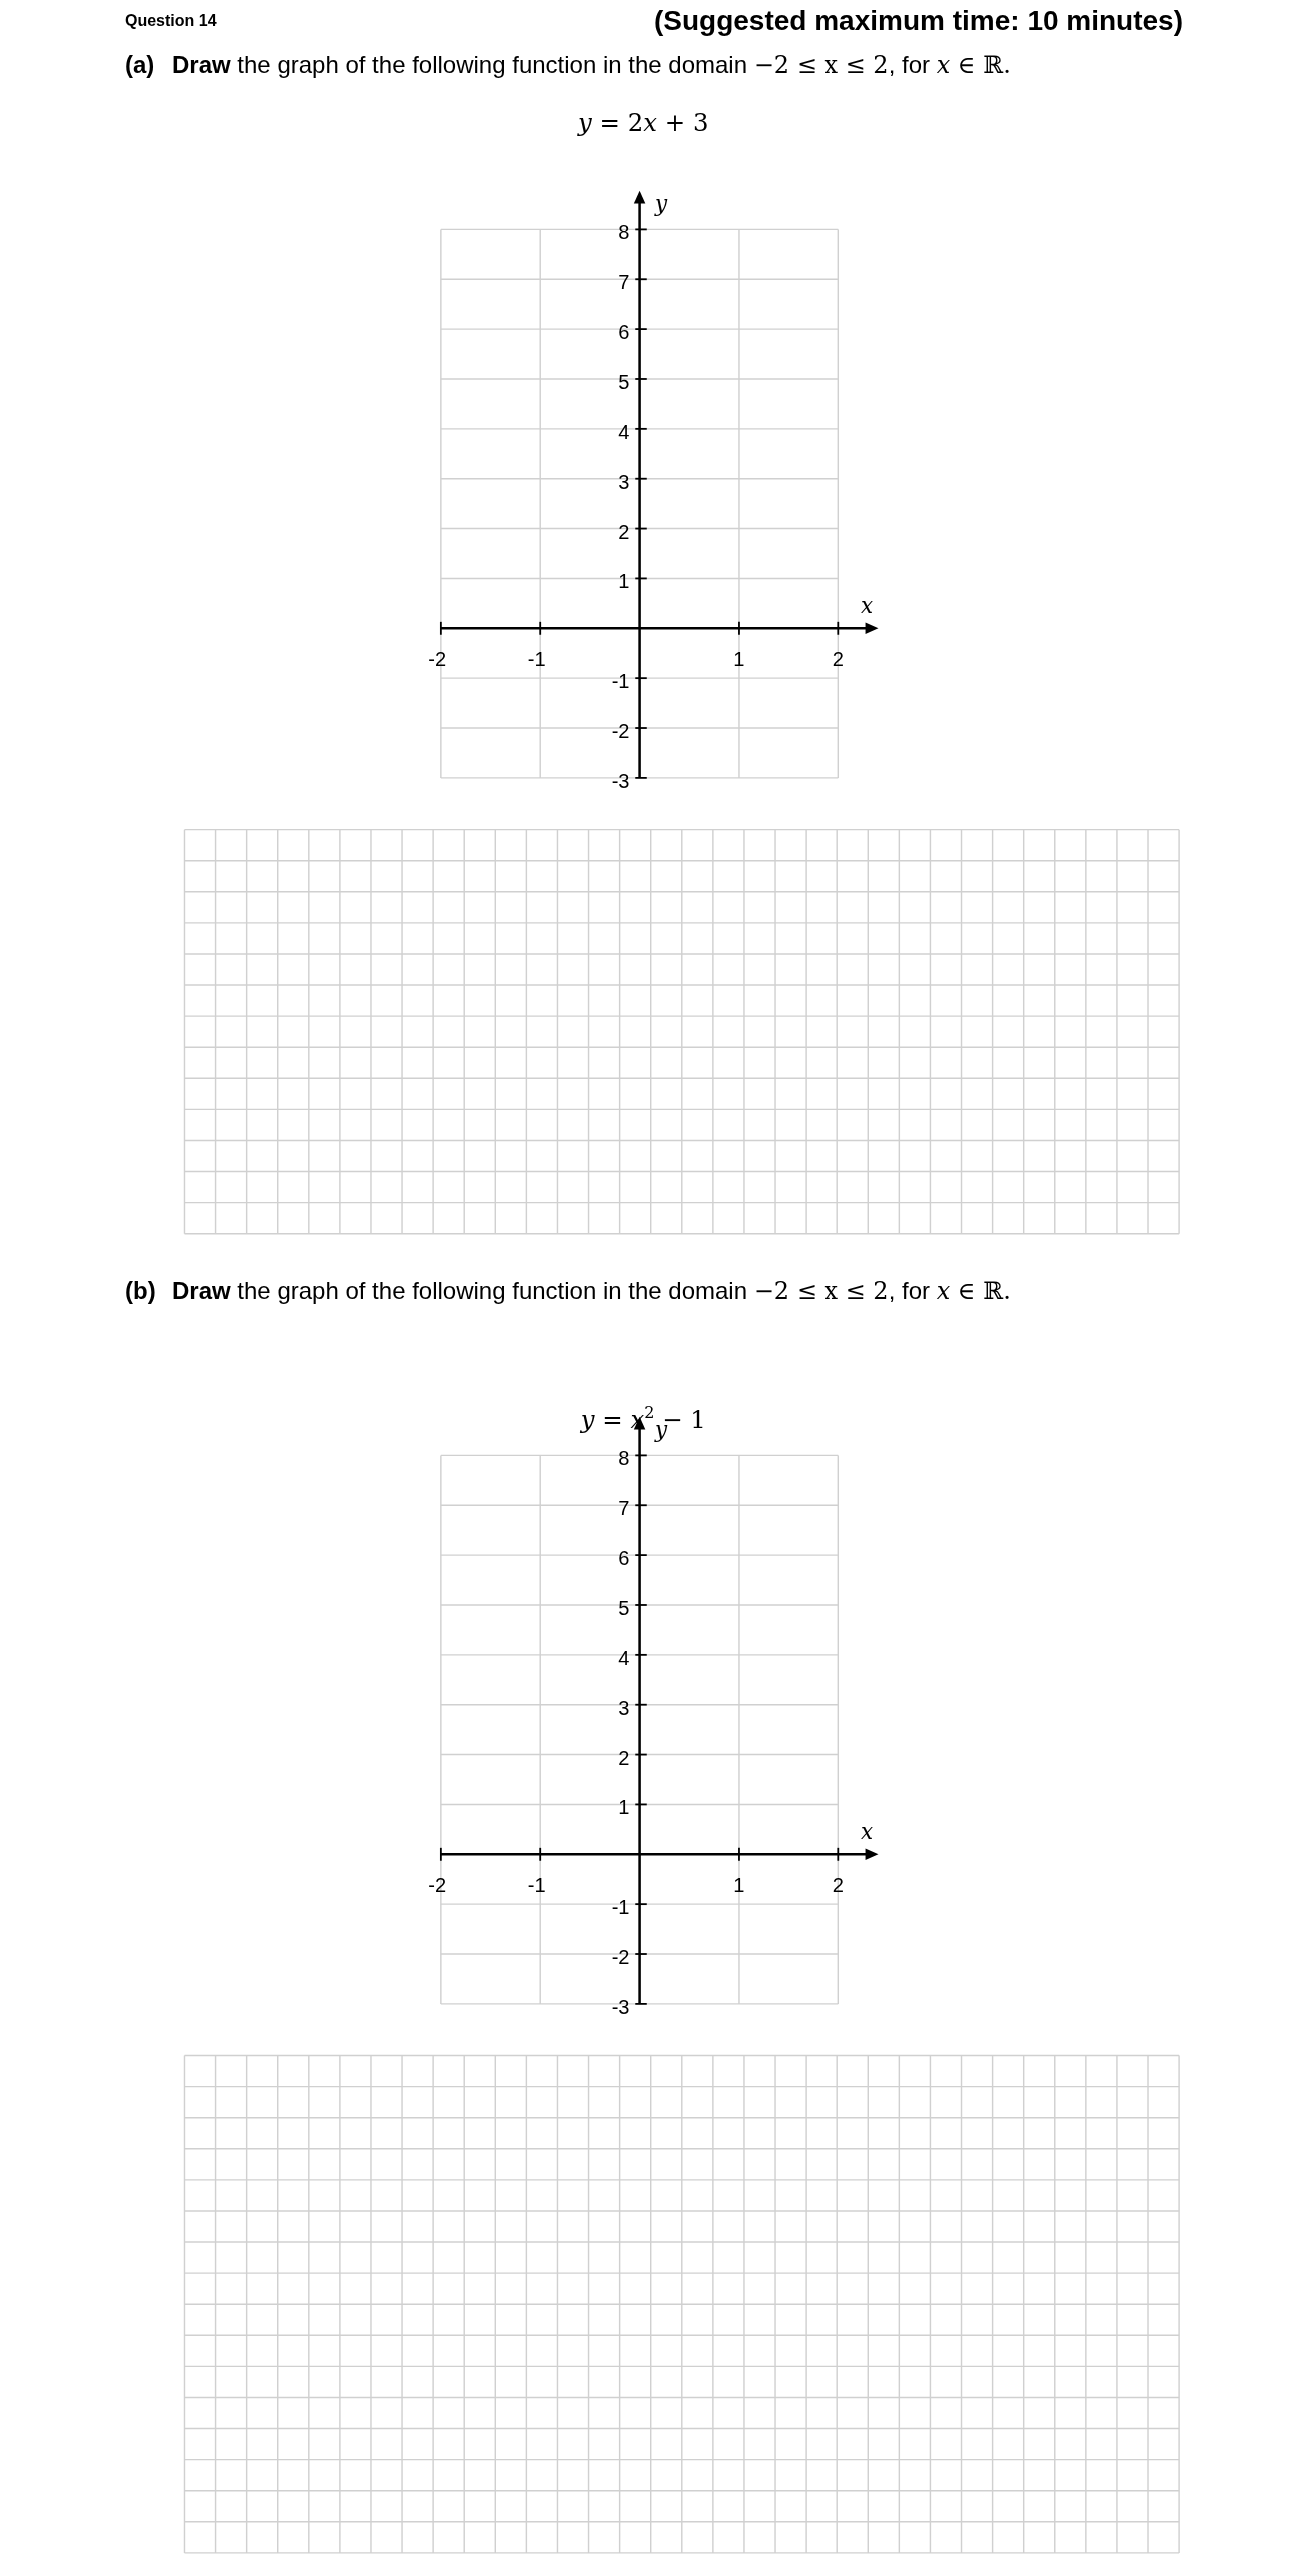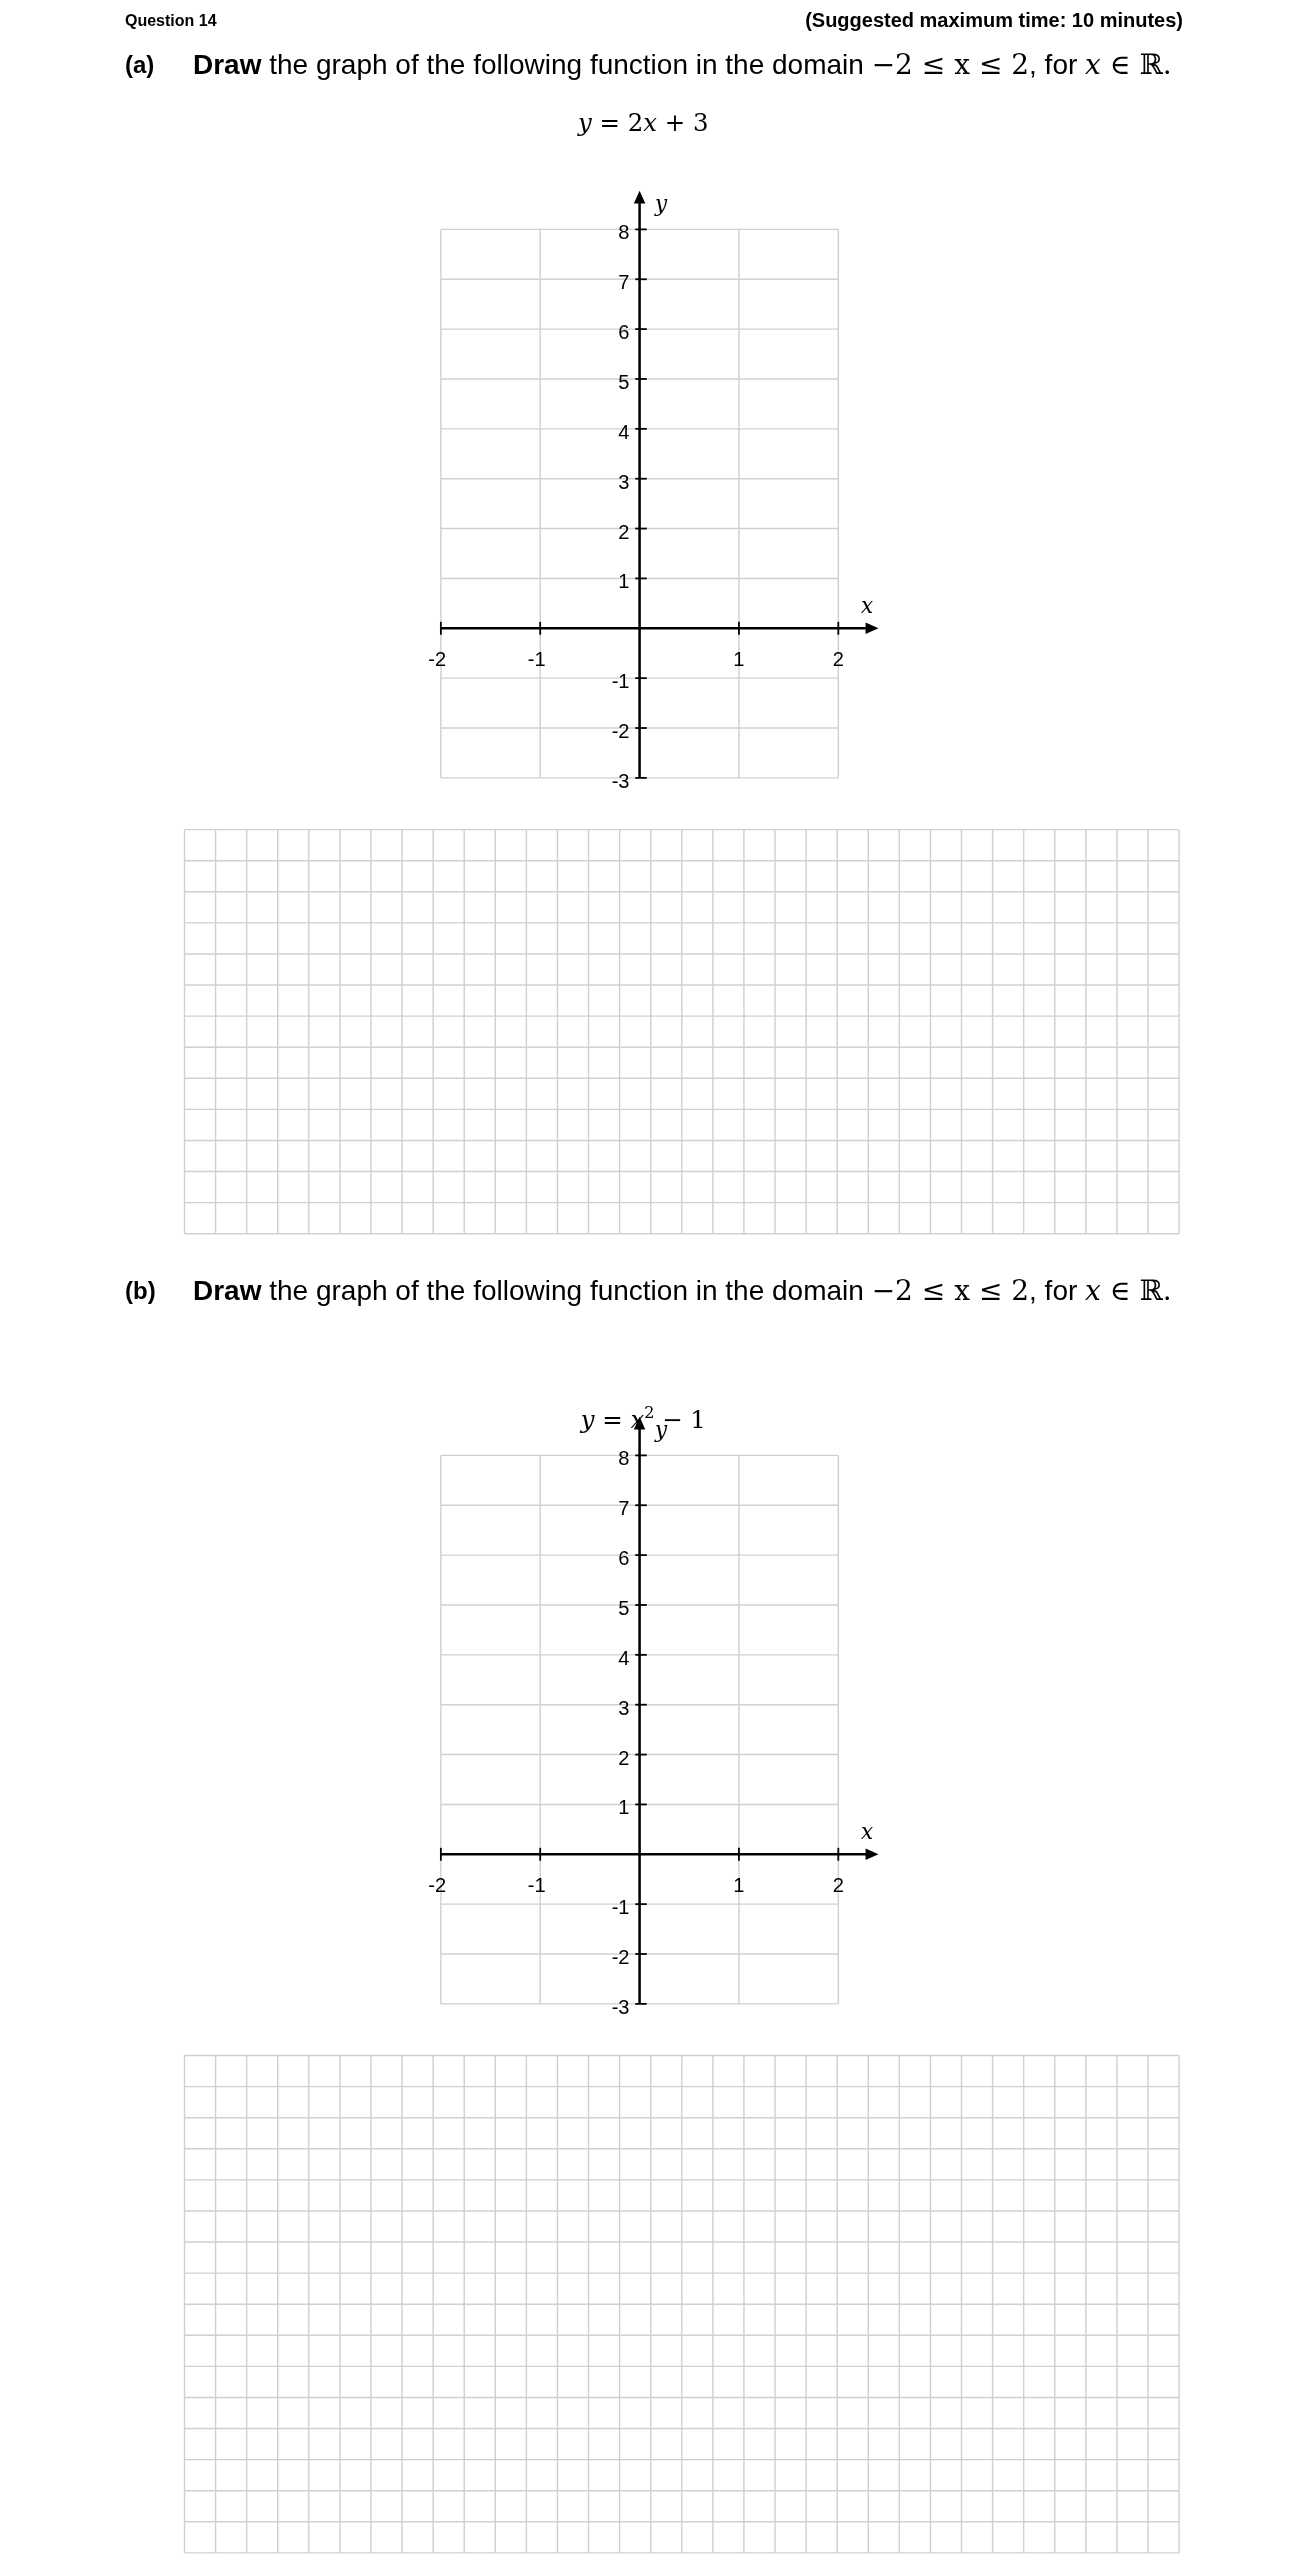--- a/index.html
+++ b/index.html
@@ -1,22 +1,22 @@
 <!DOCTYPE html>
 <html style="font-size:11.5px"><head>
 <meta charset="utf-8">
 <style>
   html, body { margin: 0; padding: 0; background: #ffffff; }
   body { width: 1305px; height: 2576px; position: relative; overflow: hidden;
          font-family: "Liberation Sans", "DejaVu Sans", sans-serif; color: #000; }
   .abs { position: absolute; white-space: nowrap; }
   .q-title { left: 125px; top: 5.7px; font-size: 16px; font-weight: bold; line-height: 29px; }
-  .q-time { right: 122px; top: 5.7px; font-size: 20px; font-weight: bold; line-height: 29px; }
+  .q-time { right: 122px; top: 5.7px; font-size: 28px; font-weight: bold; line-height: 29px; }
   .part-label { left: 125px; font-size: 24px; font-weight: bold; line-height: 29px; }
-  .part-text { left: 193px; font-size: 28px; line-height: 29px; }
+  .part-text { left: 172px; font-size: 24px; line-height: 29px; }
   .part-text b { font-weight: bold; }
   .math { font-family: "DejaVu Serif", "Liberation Serif", serif; }
   .math i { font-style: italic; }
   .equation { left: 0; width: 1288px; text-align: center; font-size: 24.4px; line-height: 29px; }
   .equation span.eq-inner { display: inline-block; margin-left: -1.4px; }
   sup { font-size: 16px; vertical-align: 10px; line-height: 0; }
   svg { position: absolute; left: 0; overflow: visible; }
   .axis-label { font-family: "DejaVu Serif", "Liberation Serif", serif; font-style: italic; font-size: 30px; }
   .tick-label { font-family: "Liberation Sans", "DejaVu Sans", sans-serif; font-size: 28px; }
 </style>

